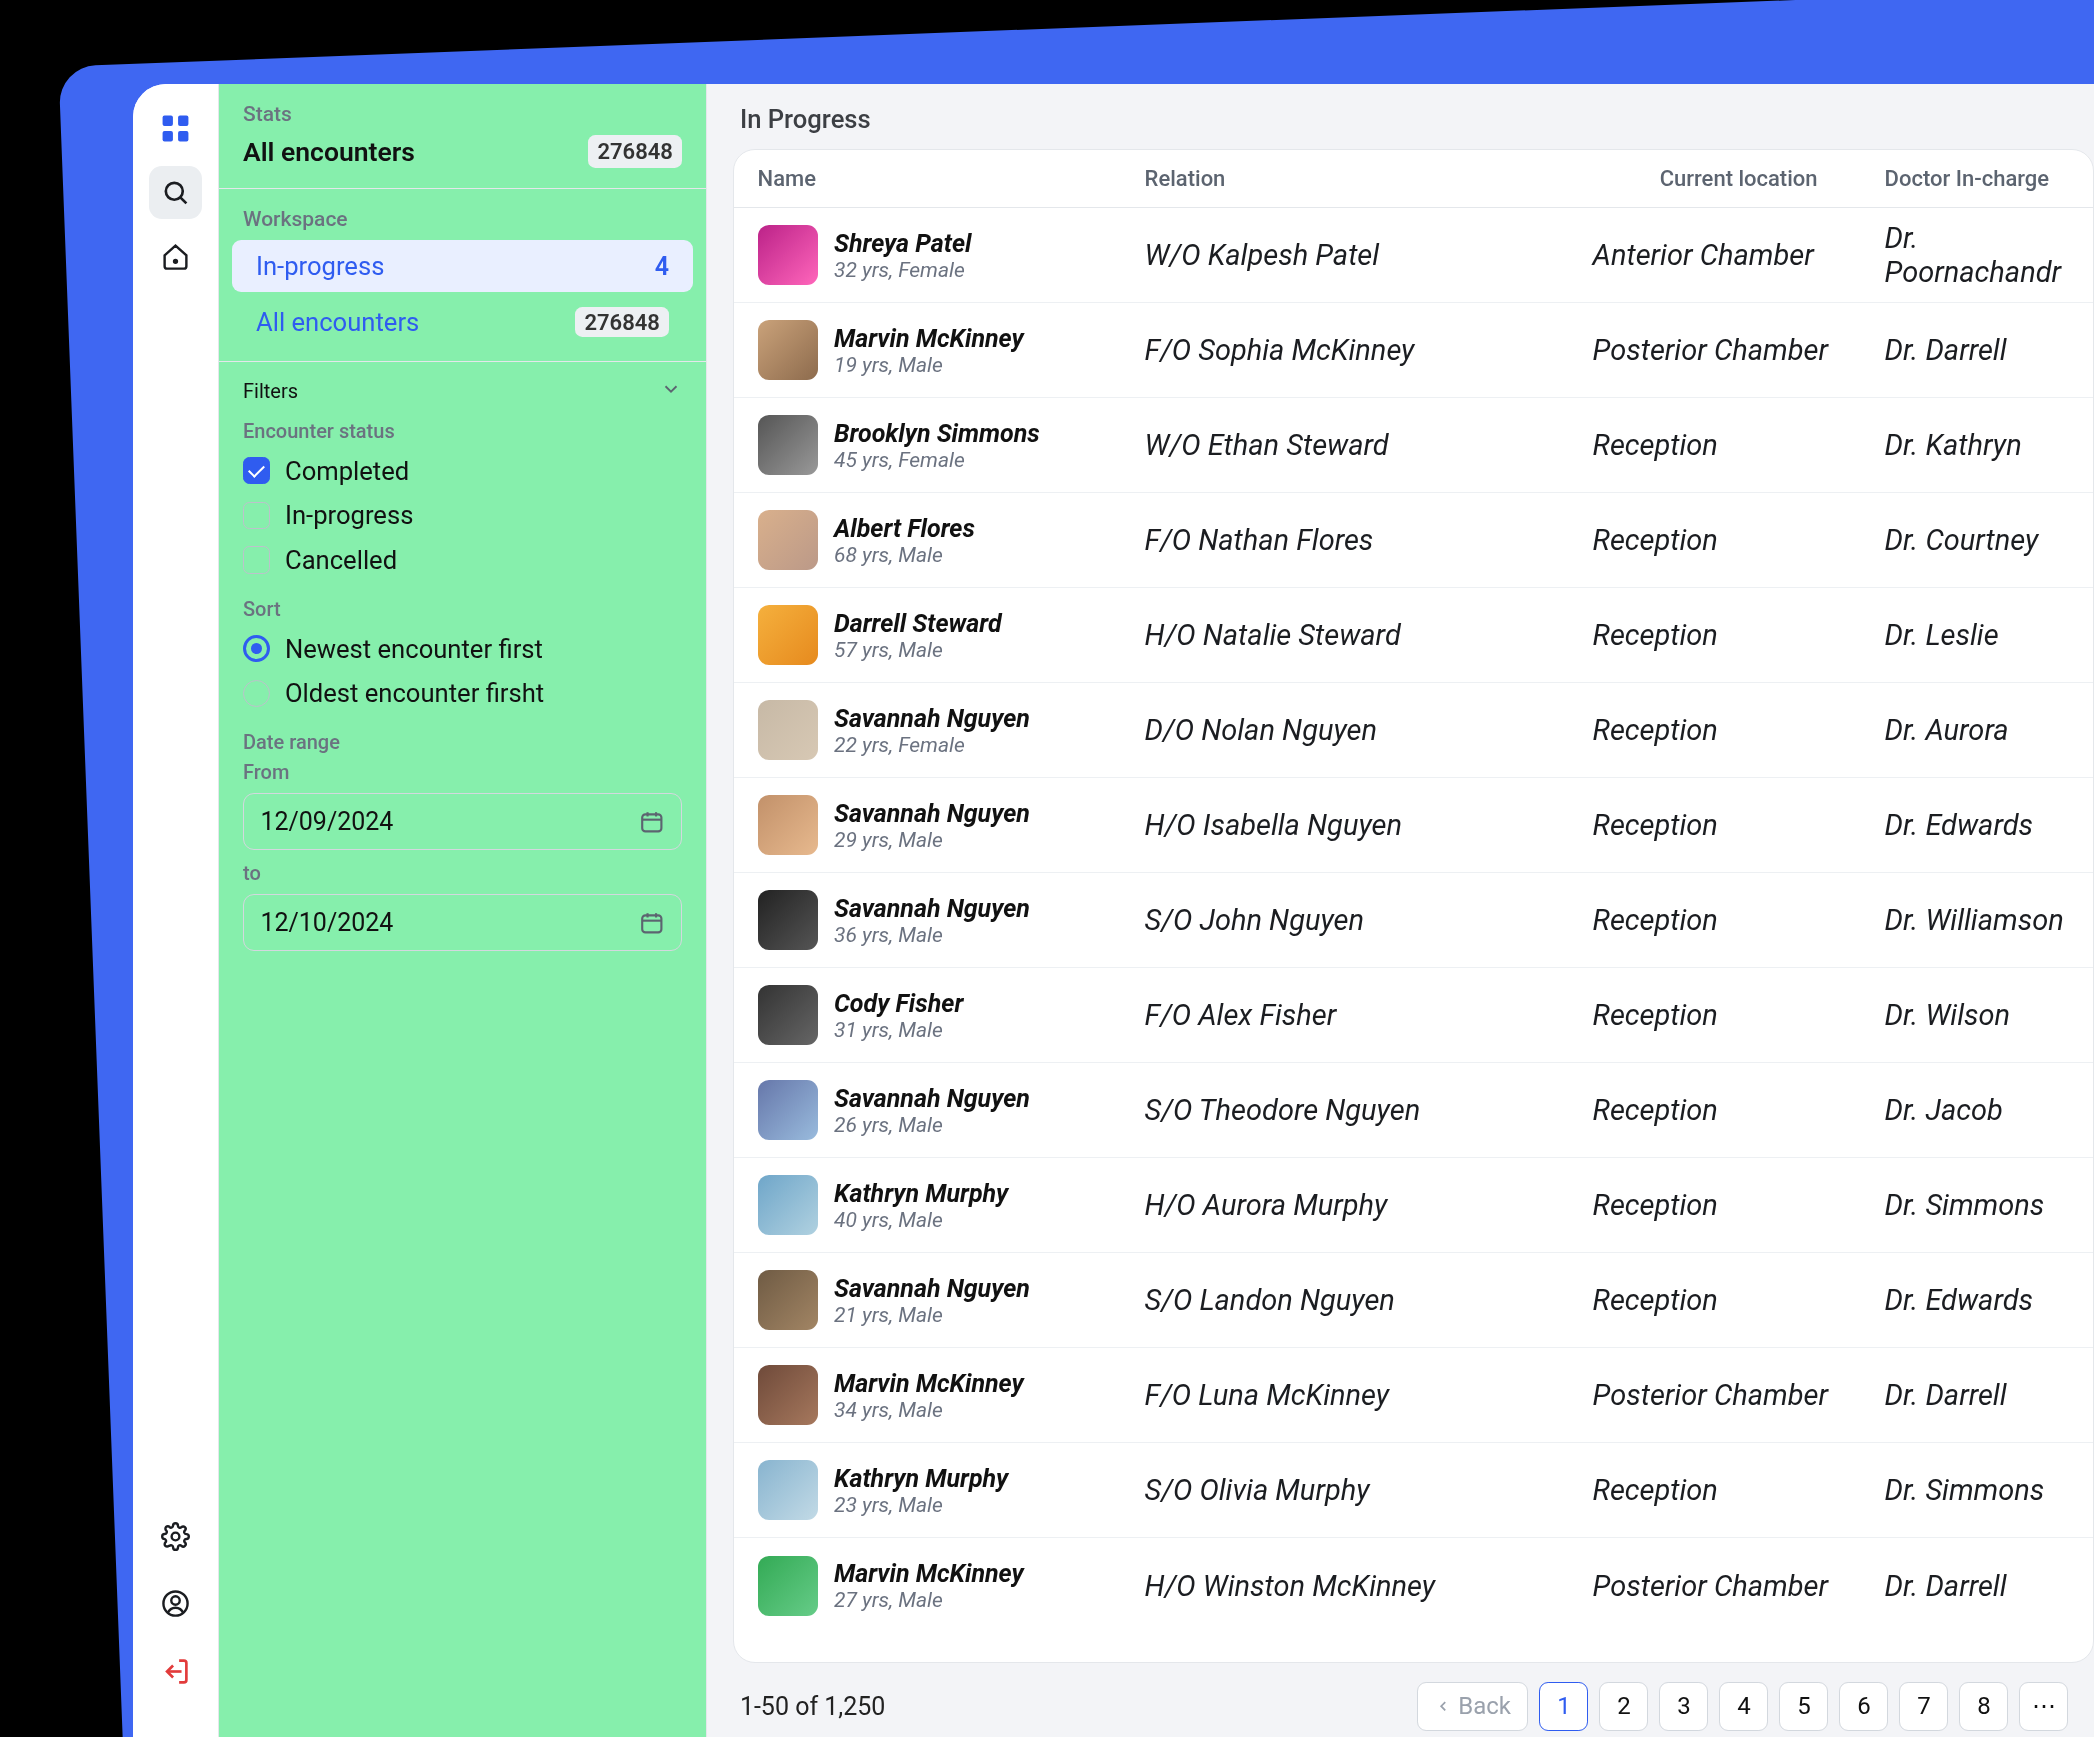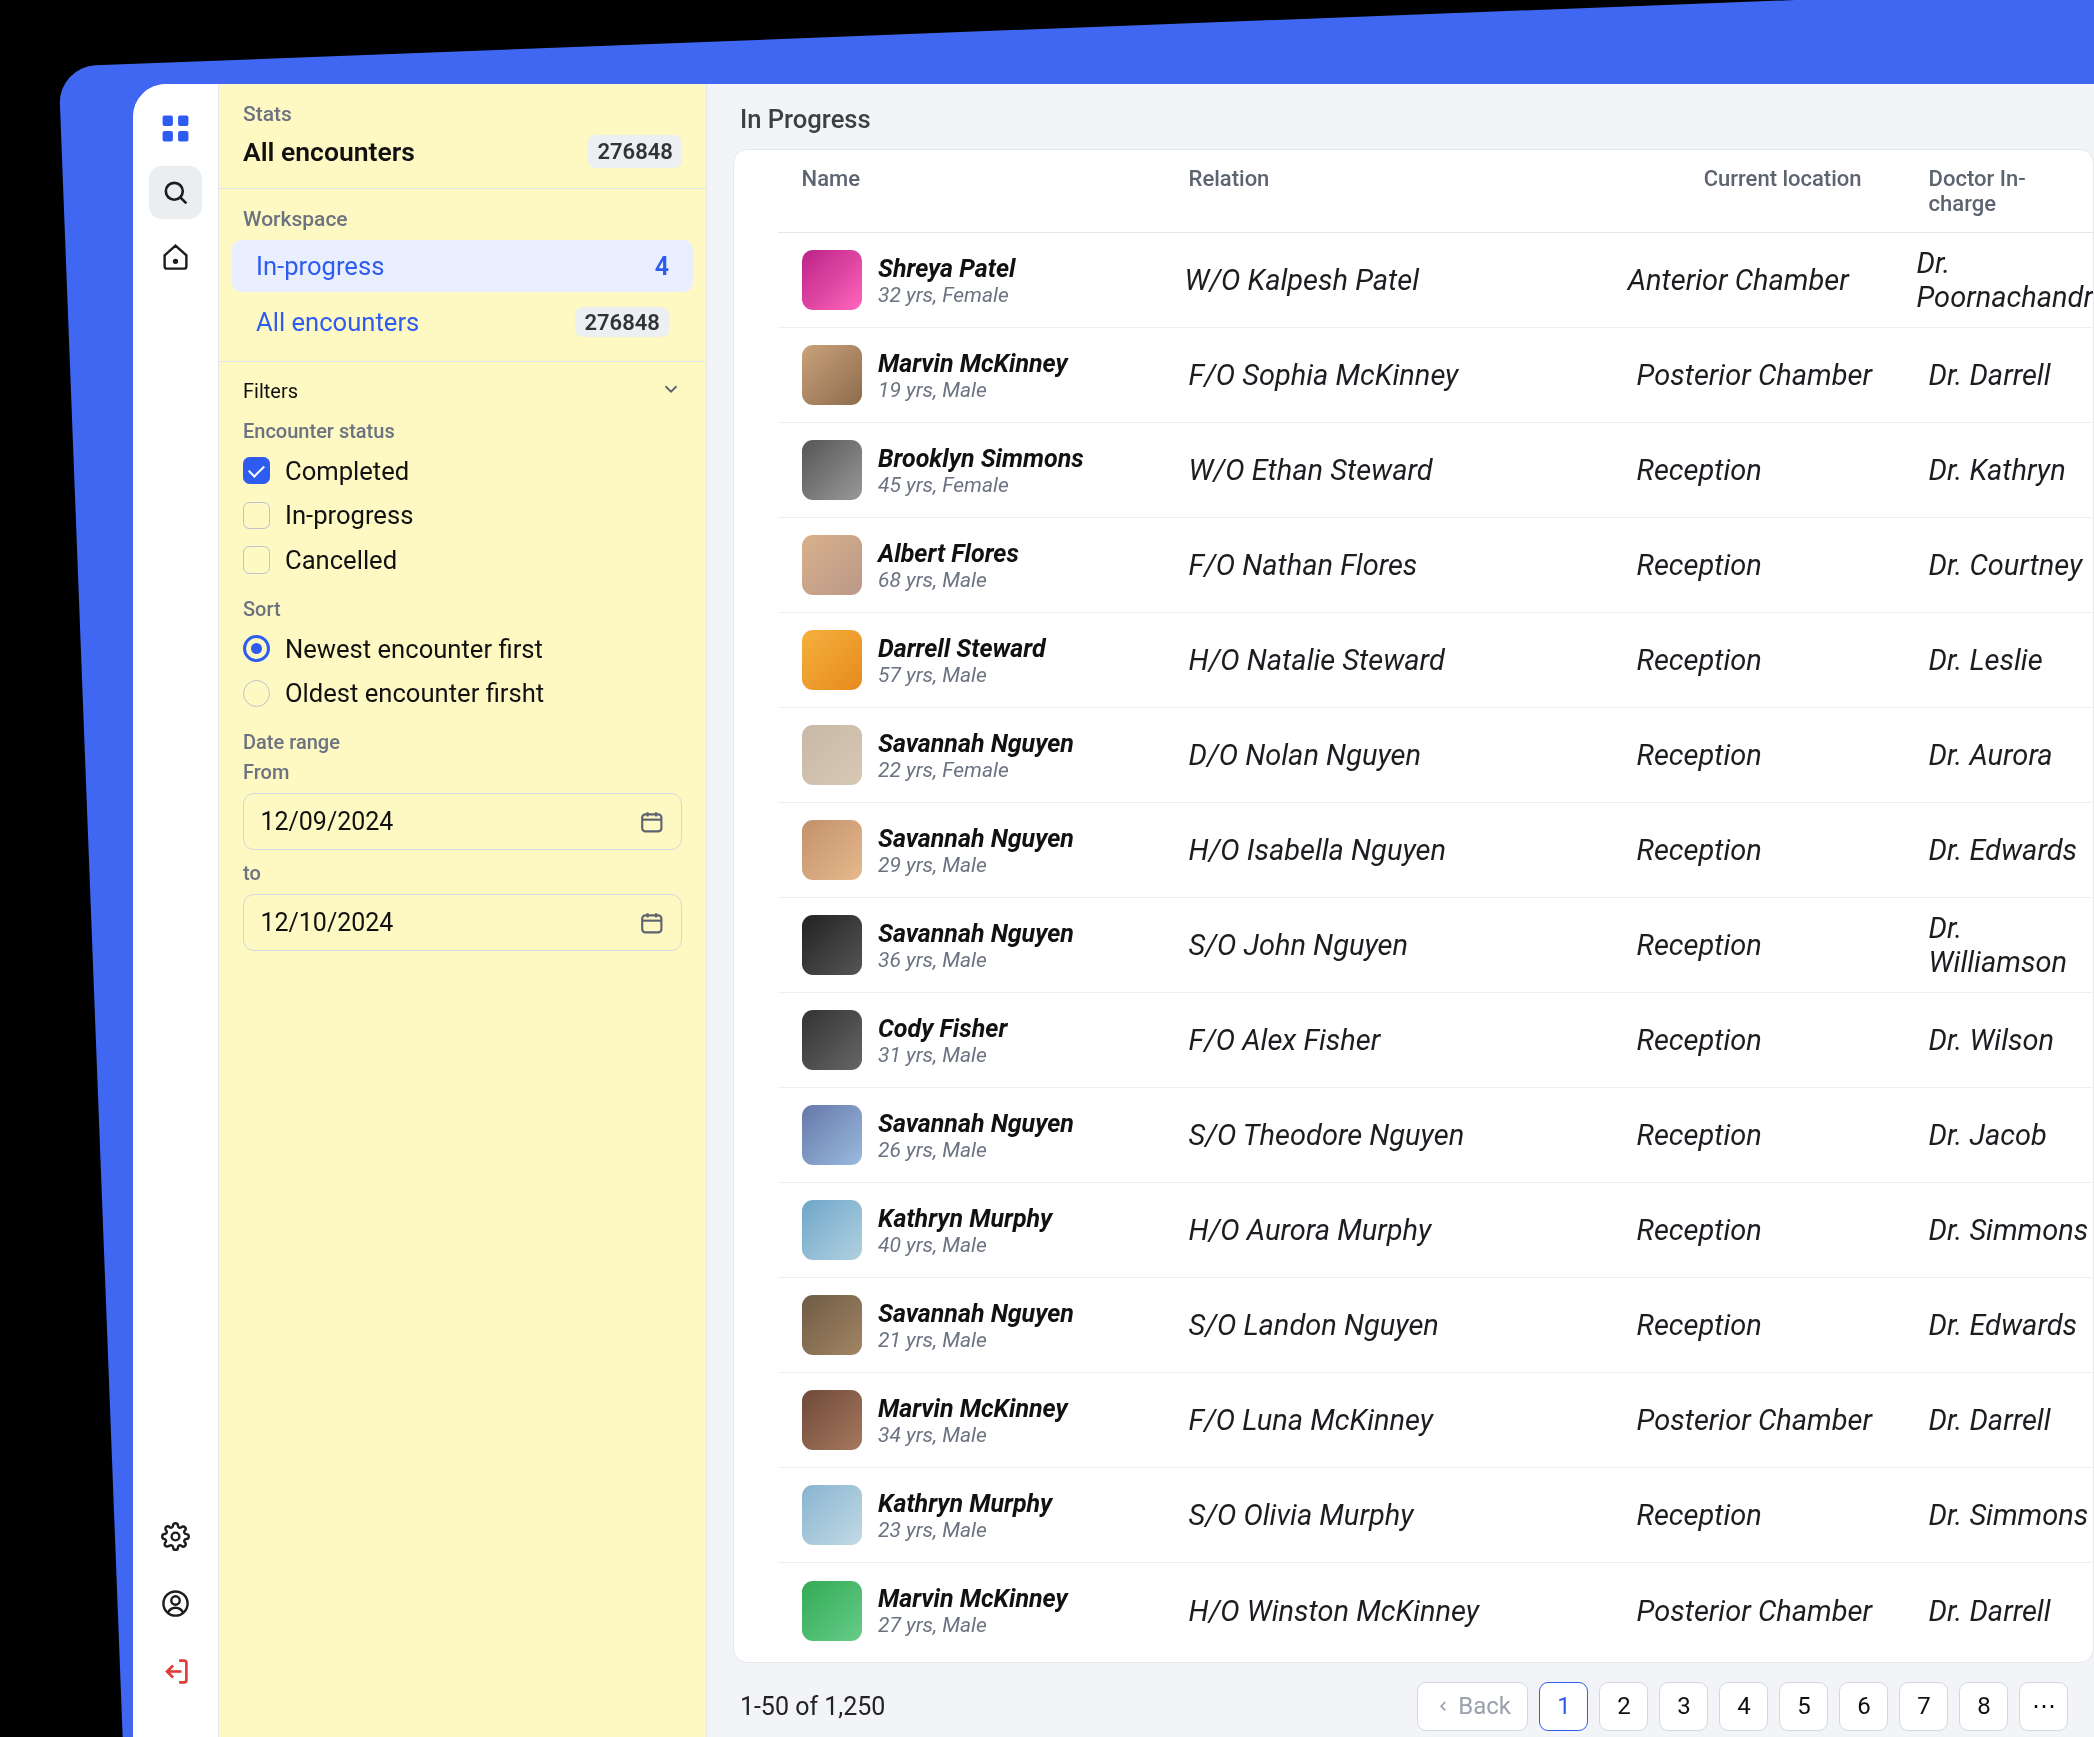--- a/index.html
+++ b/index.html
@@ -8,21 +8,21 @@
   .blue-bg { position: absolute; top: 24px; left: 91px; width: 2193px; height: 1736px; background: #3f67f2; transform: rotate(-2.2deg); border-radius: 37px 37px 0 0; }
   .app { position: absolute; left: 133px; top: 84px; width: 1961px; height: 1654px; background: #f3f4f7; border-radius: 33px 0 0 0; overflow: hidden; display: flex; }
   
   .rail { width: 86px; background: #fff; border-right: 0.9px solid #e4e7eb; display: flex; flex-direction: column; align-items: center; padding-top: 18.3px; }
   .rail-item { width: 53px; height: 53px; border-radius: 12.8px; display: flex; align-items: center; justify-content: center; margin-bottom: 11px; color: #191c1f; }
   .rail-item.active svg { color: #2f5cf0; }
   .rail-item.searchsel { background: #ebeef1; }
   .rail-bottom { margin-top: auto; padding-bottom: 25.6px; display: flex; flex-direction: column; align-items: center; }
   .rail-bottom .rail-item { margin-bottom: 14.6px; }
   
-  .panel { width: 488px; background: #fef9c3; border-right: 0.9px solid #e4e7eb; display: flex; flex-direction: column; }
+  .panel { width: 488px; background: #86efac; border-right: 0.9px solid #e4e7eb; display: flex; flex-direction: column; }
   .panel-section { border-bottom: 0.9px solid #e4e7eb; padding: 18.3px 24px 20px; }
   .label-small { font-size: 21px; color: #6b7280; font-weight: 500; margin-bottom: 9.1px; }
   .panel-row { display: flex; align-items: center; justify-content: space-between; }
   .panel-title { font-size: 26.5px; font-weight: 600; color: #111; }
   .badge { background: #edf0f3; border-radius: 7.3px; padding: 3.7px 9.1px; font-size: 22px; font-weight: 600; color: #333; }
   .ws-item { display: flex; align-items: center; justify-content: space-between; padding: 11px 24px; font-size: 25.6px; color: #111; border-radius: 9.1px; }
   .ws-item.active { background: #e9efff; color: #2f5cf0; }
   .ws-item.active .ws-count { color: #2f5cf0; font-weight: 600; }
   .ws-item.secondary { color: #2f5cf0; }
   .ws-item.secondary .ws-count { background: #edf0f3; border-radius: 7.3px; padding: 2.7px 9.1px; font-size: 22px; font-weight: 600; color: #333; }
@@ -34,21 +34,21 @@
   .checkbox { width: 27.4px; height: 27.4px; border: 1.8px solid #bcc2cb; border-radius: 6.4px; display: flex; align-items: center; justify-content: center; flex-shrink: 0; }
   .checkbox.checked { background: #2f5cf0; border-color: #2f5cf0; }
   .checkbox.checked::after { content: ""; width: 7.3px; height: 12.8px; border: solid #fff; border-width: 0 2.7px 2.7px 0; transform: rotate(45deg); margin-top: -3.7px; }
   .radio { width: 27.4px; height: 27.4px; border: 1.8px solid #bcc2cb; border-radius: 50%; display: flex; align-items: center; justify-content: center; flex-shrink: 0; }
   .radio.selected { border-color: #2f5cf0; border-width: 3.7px; }
   .radio.selected::after { content: ""; width: 11px; height: 11px; border-radius: 50%; background: #2f5cf0; }
   .date-field { margin: 3.7px 24px 11px; border: 1.4px solid #d3d8de; border-radius: 11px; height: 57px; display: flex; align-items: center; justify-content: space-between; padding: 0 16.4px; font-size: 25px; color: #111; }
   
   .main { flex: 1; display: flex; flex-direction: column; padding: 20px 0 0 25.6px; overflow: hidden; }
   .main-title { font-size: 25.6px; color: #3c3f44; font-weight: 500; margin-bottom: 14.6px; padding-left: 7.3px; }
-  .table { background: #fff; border: 0.9px solid #e4e7eb; border-radius: 14px; flex: 1; display: flex; flex-direction: column; overflow: hidden; padding-left: 44px; }
+  .table { background: #fff; border: 0.9px solid #e4e7eb; border-radius: 22px; flex: 1; display: flex; flex-direction: column; overflow: hidden; }
   .thead { display: flex; padding: 16.4px 0; border-bottom: 0.9px solid #e4e7eb; font-size: 22px; color: #5c6470; font-weight: 500; }
   .col-name   { width: 411px; padding-left: 24px; }
   .col-rel    { width: 448px; }
   .col-loc    { width: 292px; text-align: center; }
   .col-doc    { flex: 1; }
   .trow { display: flex; align-items: center; border-bottom: 0.9px solid #edf0f3; height: 95px; font-style: italic; }
   .trow:last-of-type { border-bottom: none; }
   .name-cell { width: 411px; padding-left: 24px; display: flex; align-items: center; gap: 16.4px; }
   .avatar { width: 60px; height: 60px; border-radius: 11px; background: #c9ccd2; flex-shrink: 0; }
   .name-block { display: flex; flex-direction: column; }

